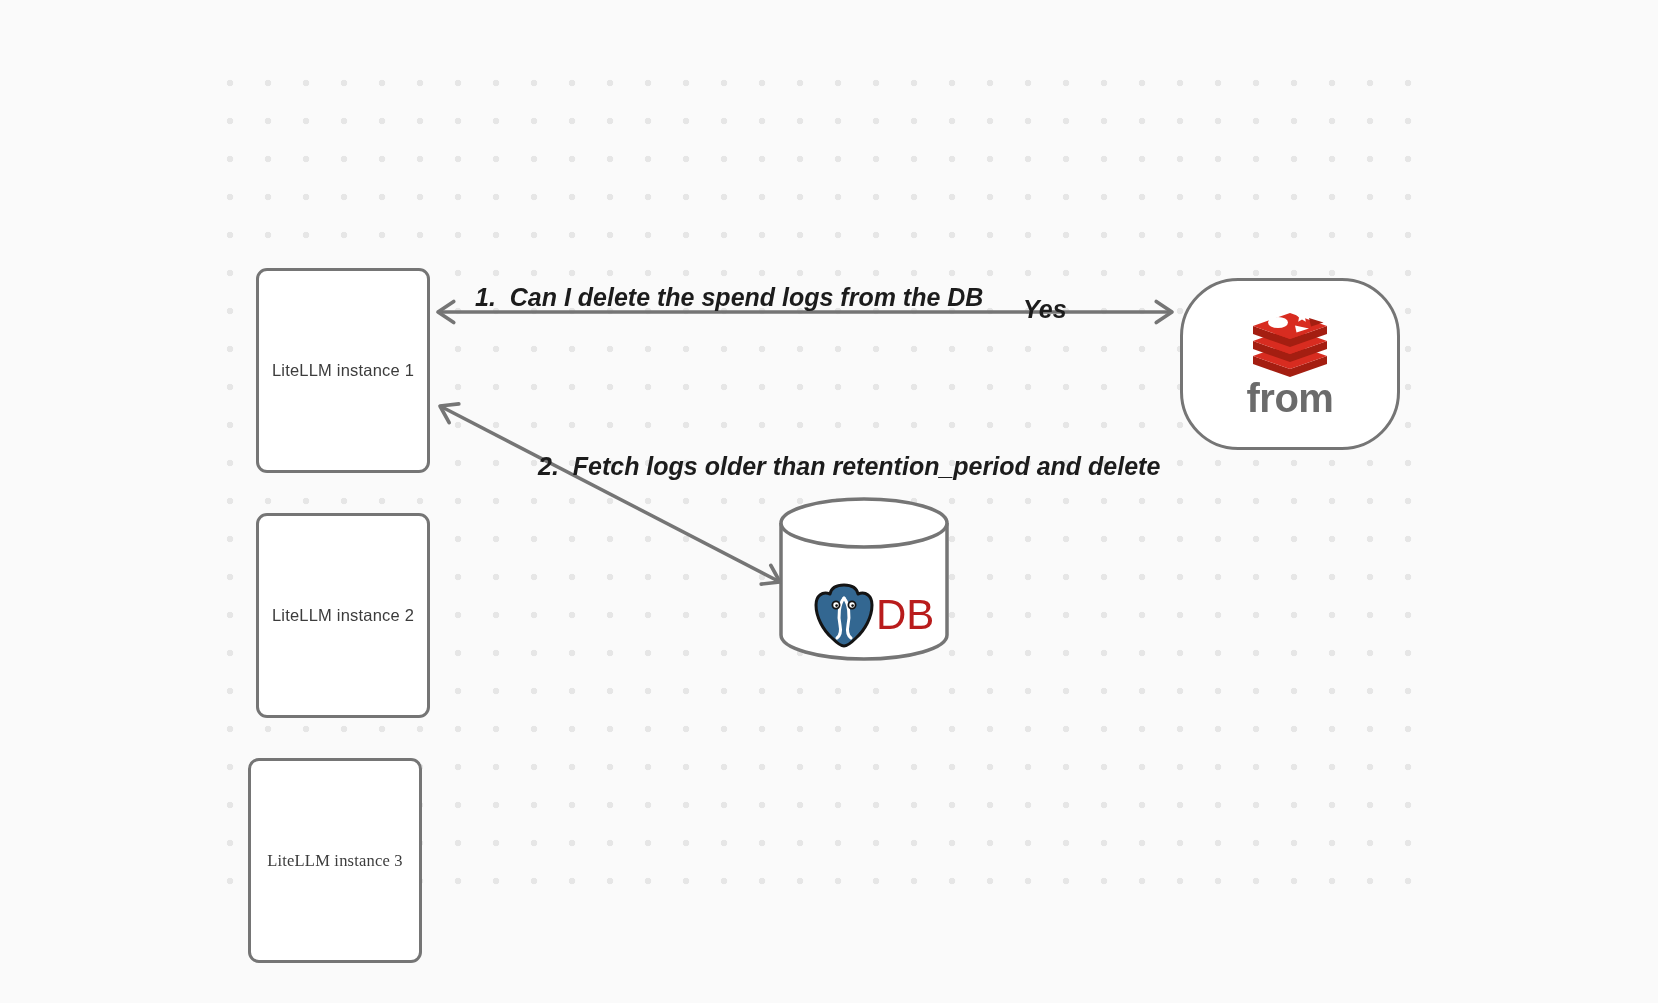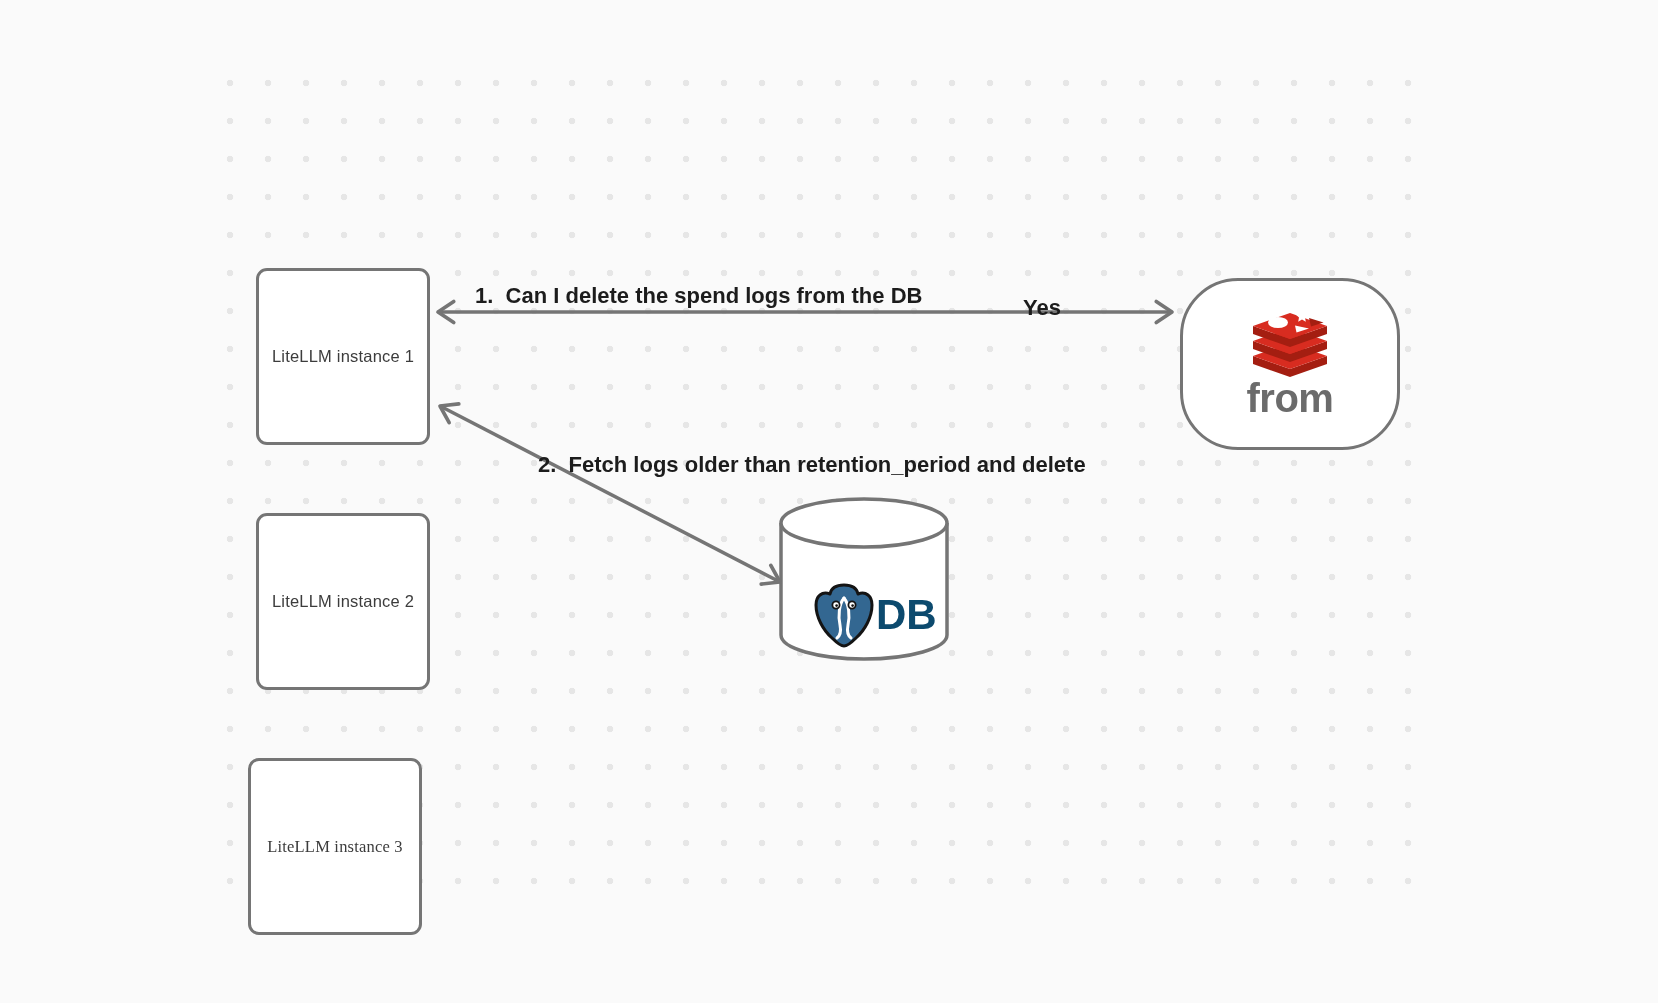--- a/index.html
+++ b/index.html
@@ -14,21 +14,21 @@
   }
   .dotgrid {
     position: absolute;
     left: 211px; top: 64px;
     width: 1216px; height: 836px;
     background-image: radial-gradient(circle, #e6e6e6 3px, transparent 3.6px);
     background-size: 38px 38px;
   }
   .node-box {
     position: absolute;
-    width: 174px; height: 177px;
+    width: 174px; height: 205px;
     background: #ffffff;
     border: 3.5px solid #757575;
     border-radius: 11px;
     display: flex;
     align-items: center;
     justify-content: center;
   }
   .node-box .label {
     font-size: 16.5px;
     color: #3c3c3c;
@@ -51,39 +51,40 @@
     left: 1180px; top: 376px;
     width: 220px;
     text-align: center;
     font-size: 40px;
     font-weight: 700;
     letter-spacing: -0.5px;
     color: #6b6b6b;
   }
   .edge-label {
     position: absolute;
-    font-size: 22px;
+    font-size: 25px;
     font-weight: 700;
     color: #1c1c1c;
     white-space: pre;
+    font-style: italic;
   }
   #edge1-label { left: 475px; top: 283px; }
   #edge1-response { left: 1023px; top: 295px; }
   #edge2-label { left: 538px; top: 452px; }
   .arrows-layer, .cyl-layer { position: absolute; pointer-events: none; }
   .arrows-layer { left: 0; top: 0; }
   .cyl-svg { position: absolute; left: 778px; top: 496px; }
   .pg-elephant { position: absolute; left: 808px; top: 580px; }
   .db-text {
     position: absolute;
     left: 876px; top: 594px;
     font-size: 42px;
-    font-weight: 700;
+    font-weight: 400;
     line-height: 42px;
-    color: #0c4a6e;
+    color: #b91c1c;
   }
 </style>
 </head>
 <body>
 
 <div id="canvas">
 
   <div class="dotgrid"></div>
 
   <div class="node-box" id="box1">

